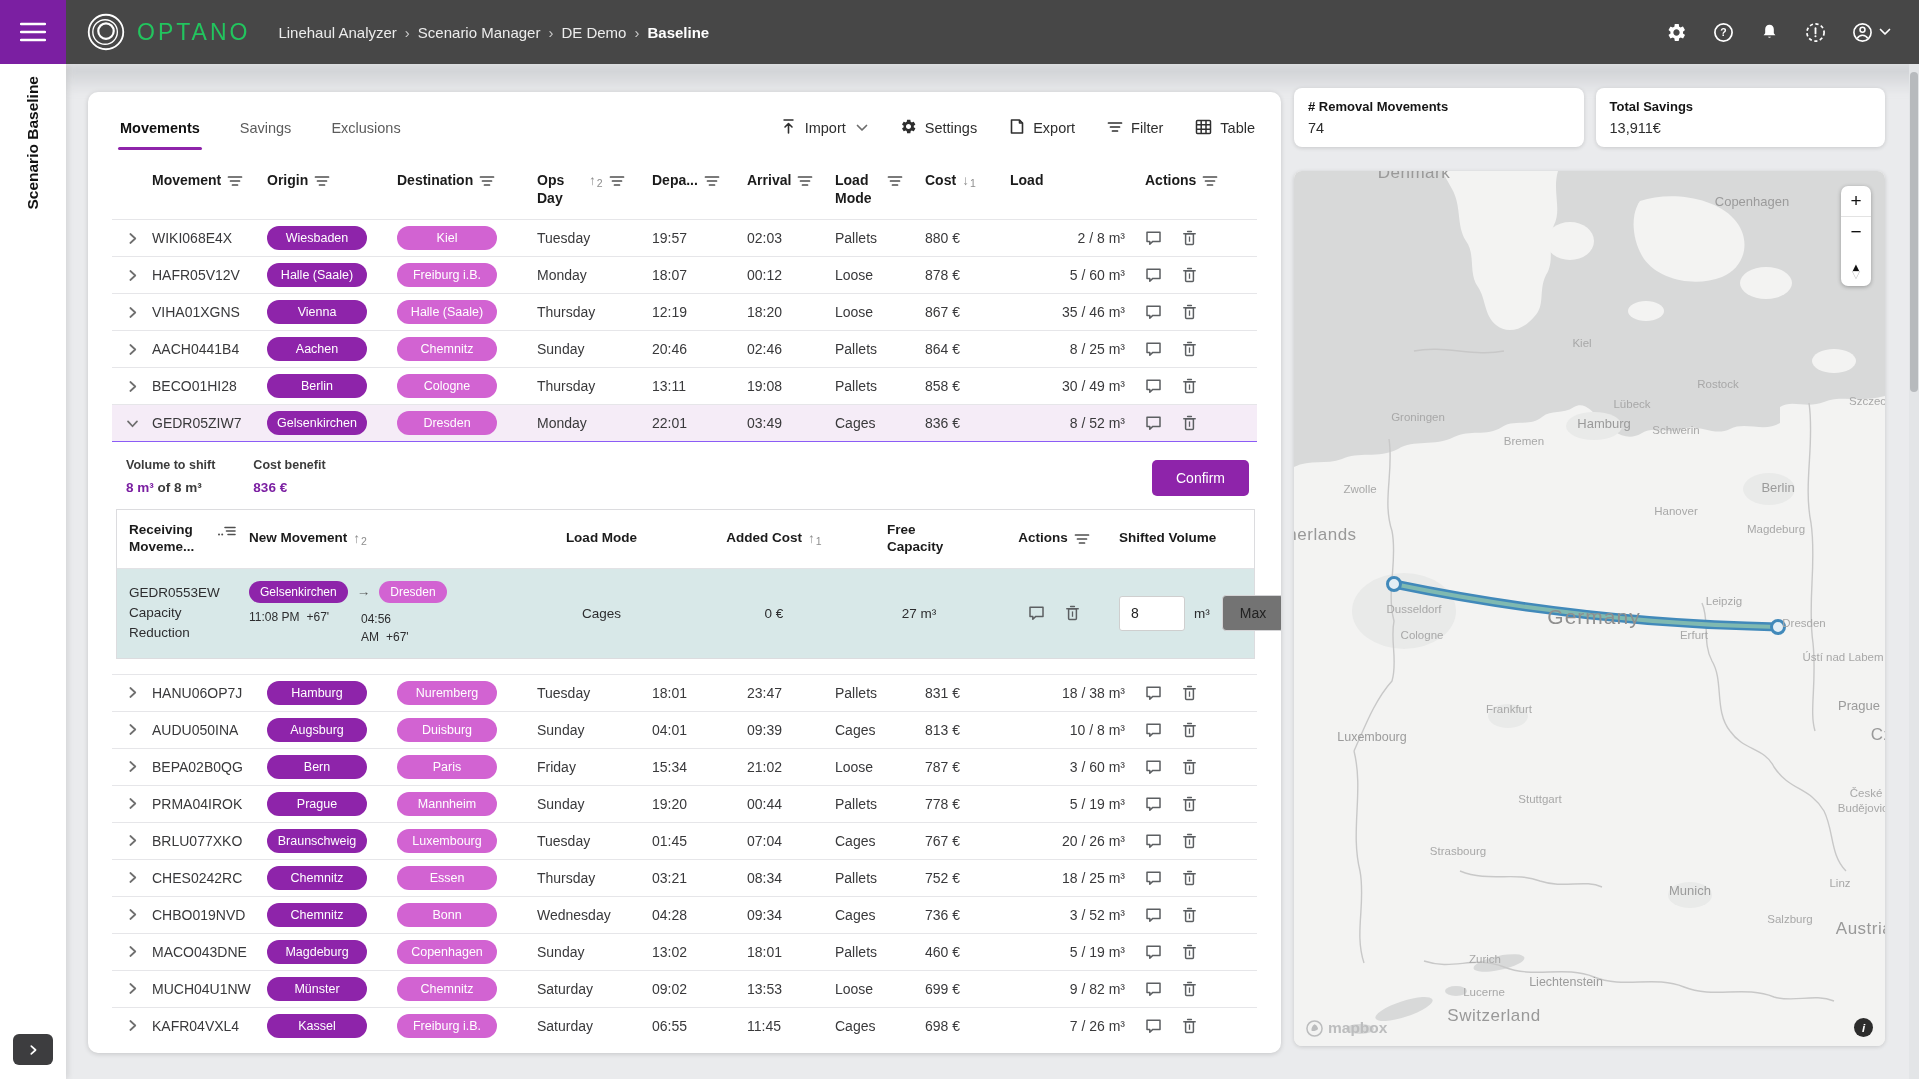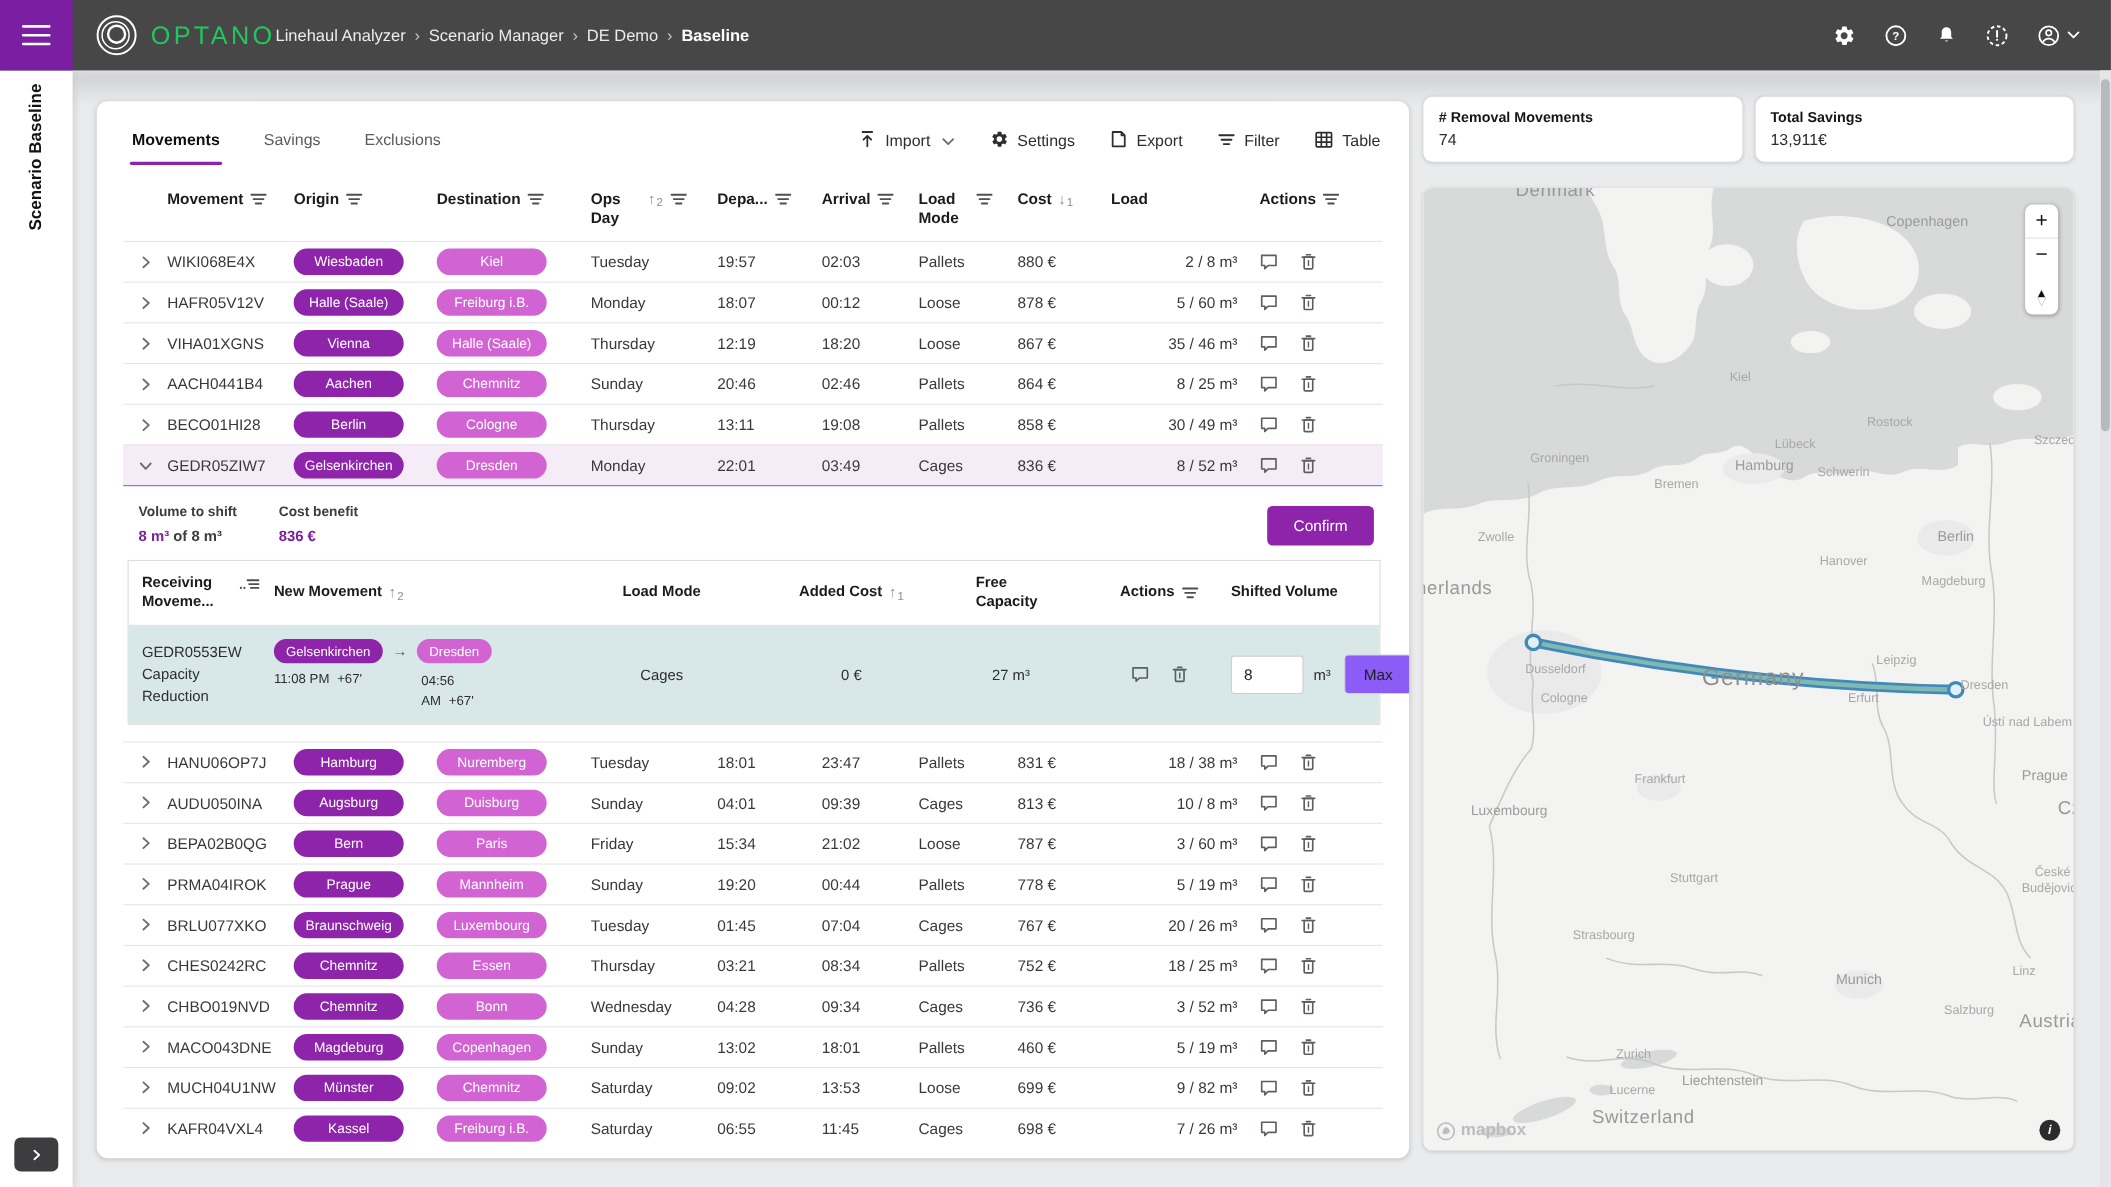--- a/index.html
+++ b/index.html
@@ -3,21 +3,21 @@
 <meta charset="utf-8">
 <style>
   * { box-sizing:border-box; margin:0; padding:0; }
   html,body { width:1919px; height:1079px; overflow:hidden; font-family:"Liberation Sans",sans-serif; background:#eaebed; }
 
   
   .topbar { position:absolute; top:0; left:0; width:100%; height:64px; background:#474747; display:flex; align-items:center; z-index:40; }
   .hamburger { width:66px; height:64px; background:var(--purple); display:flex; align-items:center; justify-content:center; cursor:pointer; flex:0 0 auto; }
   .logo { display:flex; align-items:center; gap:11px; margin-left:20px; color:#22c55e; }
   .logo-text { font-size:23px; font-weight:400; letter-spacing:3px; }
-  .breadcrumb { color:#ececec; font-size:15px; display:flex; gap:8px; align-items:center; }
+  .breadcrumb { margin-left:28px; color:#ececec; font-size:15px; display:flex; gap:8px; align-items:center; }
   .breadcrumb .sep { color:#c9c9c9; }
   .breadcrumb .crumb.last { font-weight:700; color:#fff; }
   .tb-icons { margin-left:auto; display:flex; align-items:center; gap:26px; margin-right:28px; color:#fff; }
   .tb-icons .ticon { display:flex; align-items:center; cursor:pointer; }
   .acct-group { display:flex; align-items:center; gap:6px; }
 
   
   .sidebar { position:absolute; left:0; top:64px; bottom:0; width:66px; background:#fff; box-shadow:2px 0 6px rgba(0,0,0,.10); z-index:30; }
   .vlabel { position:absolute; top:12px; left:50%; translate:-50% 0; writing-mode:vertical-rl; transform:rotate(180deg); font-weight:700; font-size:15.5px; color:#121212; white-space:nowrap; }
   .expand-btn { position:absolute; bottom:14px; left:13px; width:40px; height:31px; background:#3d3d3f; color:#fff; border-radius:6px; display:flex; align-items:center; justify-content:center; cursor:pointer; }
@@ -68,29 +68,29 @@
 
   .subtable { margin:0 2px 8px 4px; border:1px solid #dcdcdf; }
   .sthead { display:grid; grid-template-columns:var(--subcols); padding:12px 0 12px 12px; align-items:center; min-height:58px; border-bottom:1px solid #e2e2e5; }
   .sthead .th { font-size:13.5px; }
   .sthead .lbl.wrap { width:82px; }
   .sthead .lbl.wrap2 { width:64px; }
   .strow { display:grid; grid-template-columns:var(--subcols); background:var(--teal); padding:12px 0 12px 12px; min-height:86px; align-items:center; font-size:13.5px; color:#2d2d2f; }
   .st-id { line-height:1.5; width:104px; }
   .nm-badges { display:flex; align-items:center; gap:9px; color:#555; }
   .badge.sm { height:22px; font-size:12px; min-width:0; padding:0 11px; }
-  .nm-times { display:flex; gap:22px; margin-top:7px; font-size:12px; color:#2d2d2f; }
+  .nm-times { display:flex; margin-top:7px; font-size:12px; color:#2d2d2f; }
   .nm-time-l { width:112px; }
   .nm-time-r { width:74px; line-height:1.5; }
   .off { margin-left:7px; }
   .cc { justify-self:center; text-align:center; }
   .shift-cell { display:flex; align-items:center; }
   .input-box { width:66px; height:35px; background:#fff; border:1px solid #cfcfcf; border-radius:3px; display:flex; align-items:center; padding-left:11px; font-size:14px; color:#222; }
   .unit { margin:0 12px 0 9px; }
-  .max-btn { background:#8b5cf6; border:1px solid #d4d4d6; border-radius:4px; padding:9px 17px; font-size:14px; color:#222; cursor:pointer; font-family:inherit; }
+  .max-btn { background:#737373; border:1px solid #d4d4d6; border-radius:4px; padding:9px 17px; font-size:14px; color:#222; cursor:pointer; font-family:inherit; }
 
   
   .stats { position:absolute; left:1228px; top:24px; width:591px; display:flex; gap:12px; z-index:10; }
   .stat { flex:1; background:#fff; border-radius:8px; box-shadow:0 1px 4px rgba(0,0,0,.15); padding:11px 14px; height:59px; }
   .stat-label { font-size:13px; font-weight:700; color:#151515; }
   .stat-value { margin-top:6px; font-size:14.5px; color:#2c2c2c; }
 
   .mapcard { position:absolute; left:1228px; top:107px; width:591px; height:875px; border-radius:8px; overflow:hidden; background:#f3f3f2; box-shadow:0 1px 4px rgba(0,0,0,.15); z-index:10; }
   .mapsvg { position:absolute; left:0; top:0; }
   .maplabel { position:absolute; transform:translate(-50%,-50%); color:#a8a8a8; font-size:11.5px; white-space:nowrap; pointer-events:none; }

